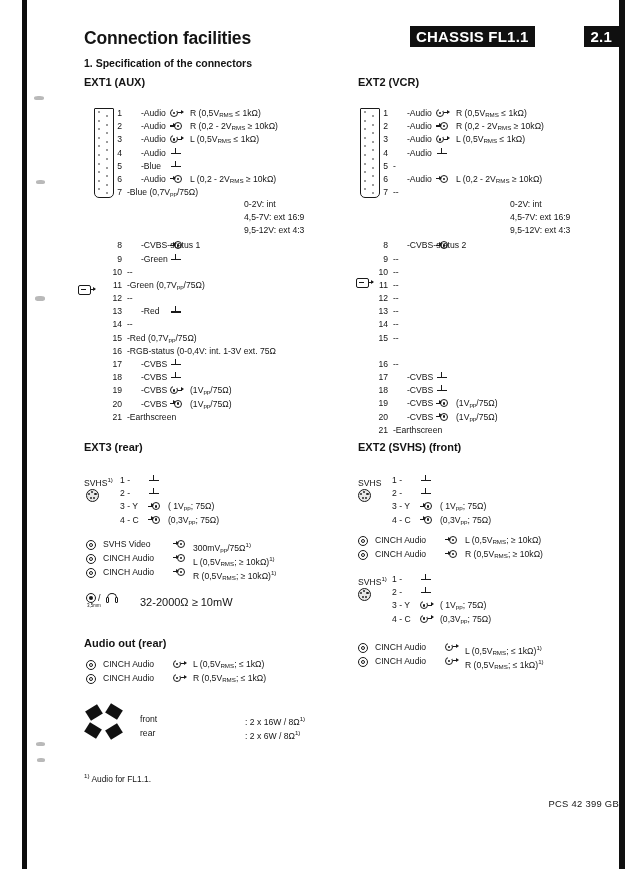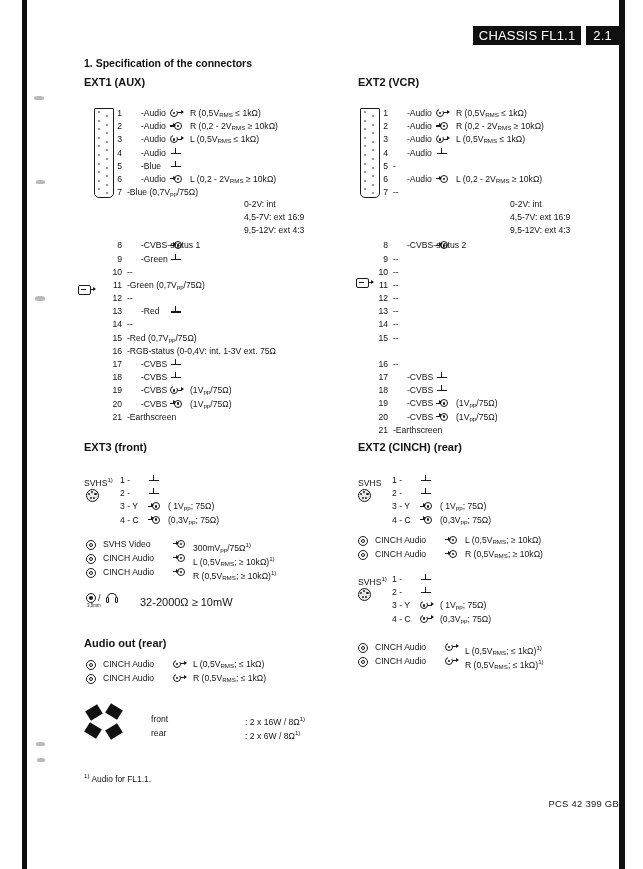--- a/index.html
+++ b/index.html
@@ -20,23 +20,23 @@
 
   h1.title{
     font-size:17.5px;font-weight:bold;letter-spacing:-0.2px;
     margin:0;position:absolute;left:84px;top:28px;
   }
   h2.subtitle{
     font-size:10.5px;font-weight:bold;
     margin:0;position:absolute;left:84px;top:57px;
   }
   .badge-wrap{position:absolute;right:24px;top:26px;display:flex;gap:5px;align-items:center;}
-  .badge{background:#101010;color:#fff;font-size:13px;font-weight:normal;
+  .badge{background:#101010;color:#fff;font-size:15px;font-weight:bold;
          padding:2.5px 6px 3px 6px;letter-spacing:0.2px;line-height:1;}
-  .badge.num{padding:2.5px 7px 3px 7px;}
+  .badge.num{padding:2.5px 7px 3px 7px;margin-left:44px;}
 
   h3.sect{font-size:11px;font-weight:bold;margin:0;position:absolute;}
 
   
   .pinlist{position:absolute;font-size:8.6px;line-height:13.2px;}
   .pin{position:relative;height:13.2px;white-space:nowrap;}
   .pin .no{position:absolute;left:0;width:16px;text-align:right;}
   .pin .nm{position:absolute;left:35px;}
   .pin .ar{position:absolute;left:64px;}
   .pin .vl{position:absolute;left:84px;}
@@ -115,21 +115,21 @@
 
   
   .spk{position:absolute;width:40px;height:34px;}
   .spk span{position:absolute;width:14px;height:11px;background:#111;}
   .spk .s1{left:1px;top:1px;transform:rotate(-32deg);}
   .spk .s2{left:21px;top:0px;transform:rotate(32deg);}
   .spk .s3{left:0px;top:19px;transform:rotate(32deg);}
   .spk .s4{left:21px;top:20px;transform:rotate(-32deg);}
 
   .tbl{position:absolute;font-size:8.6px;line-height:14px;}
-  .tbl .k{position:absolute;left:11px;}
+  .tbl .k{position:absolute;left:0;}
   .tbl .v{position:absolute;left:105px;white-space:nowrap;}
 
   sub{font-size:6.2px;vertical-align:-1px;}
   sup{font-size:6.2px;vertical-align:3.5px;}
 
   .footnote{position:absolute;left:84px;top:772px;font-size:8.4px;}
   .footer{position:absolute;right:24px;top:798px;font-size:9.4px;letter-spacing:0.3px;}
   .statuslines{position:absolute;font-size:8.6px;line-height:13.2px;}
 </style>
 </head>
@@ -138,20 +138,21 @@
 <div id="page">
 
   <div id="scan-left-bar"></div>
   <div id="scan-right-bar"></div>
   <div class="speck" style="left:34px;top:96px;width:10px;height:4px;"></div>
   <div class="speck" style="left:36px;top:180px;width:9px;height:4px;"></div>
   <div class="speck" style="left:35px;top:296px;width:10px;height:5px;"></div>
   <div class="speck" style="left:36px;top:742px;width:9px;height:4px;"></div>
   <div class="speck" style="left:37px;top:758px;width:8px;height:4px;"></div>
 
+  <h1 class="title">Connection facilities</h1>
   <h2 class="subtitle">1. Specification of the connectors</h2>
 
   <div class="badge-wrap">
     <span class="badge">CHASSIS FL1.1</span>
     <span class="badge num">2.1</span>
   </div>
 
   <h3 class="sect" style="left:84px;top:76px;">EXT1 (AUX)</h3>
   <div class="scart" style="left:94px;top:108px;">
     <div class="body" style="height:90px;">
@@ -430,21 +431,21 @@
         <span class="no">21</span>
         <span class="wide">-Earthscreen</span>
       </div>
     </div>
   <div class="statuslines" id="ext2-status" style="left:510px;top:198px;">
       <div>0-2V: int</div>
       <div>4,5-7V: ext 16:9</div>
       <div>9,5-12V: ext 4:3</div>
     </div>
 
-  <h3 class="sect" style="left:84px;top:441px;">EXT3 (front)</h3>
+  <h3 class="sect" style="left:84px;top:441px;">EXT3 (rear)</h3>
   <div style="position:absolute;left:84px;top:476px;font-size:8.6px;">
     <span>SVHS</span><sup>1)</sup>
   </div>
   <div class="svhs" style="position:absolute;left:86px;top:489px;">
     <div class="o"></div>
     <span class="p" style="left:2.2px;top:4px;"></span>
       <span class="p" style="left:5.3px;top:2.2px;"></span>
     <span class="p" style="left:8.4px;top:4px;"></span>
       <span class="p" style="left:4px;top:7.6px;"></span>
     <span class="p" style="left:7px;top:7.6px;"></span>
@@ -533,21 +534,21 @@
       <div style="position:relative;height:14px;">
         <span class="k">front</span>
         <span class="v">: 2 x 16W / 8Ω<sup>1)</sup></span>
       </div>
       <div style="position:relative;height:14px;">
         <span class="k">rear</span>
         <span class="v">: 2 x  6W / 8Ω<sup>1)</sup></span>
       </div>
     </div>
 
-  <h3 class="sect" style="left:358px;top:441px;">EXT2 (CINCH) (rear)</h3>
+  <h3 class="sect" style="left:358px;top:441px;">EXT2 (SVHS) (front)</h3>
 
   <div style="position:absolute;left:358px;top:476px;font-size:8.6px;">
     <span>SVHS</span><sup></sup>
   </div>
   <div class="svhs" style="position:absolute;left:358px;top:489px;">
     <div class="o"></div>
     <span class="p" style="left:2.2px;top:4px;"></span>
       <span class="p" style="left:5.3px;top:2.2px;"></span>
     <span class="p" style="left:8.4px;top:4px;"></span>
       <span class="p" style="left:4px;top:7.6px;"></span>

